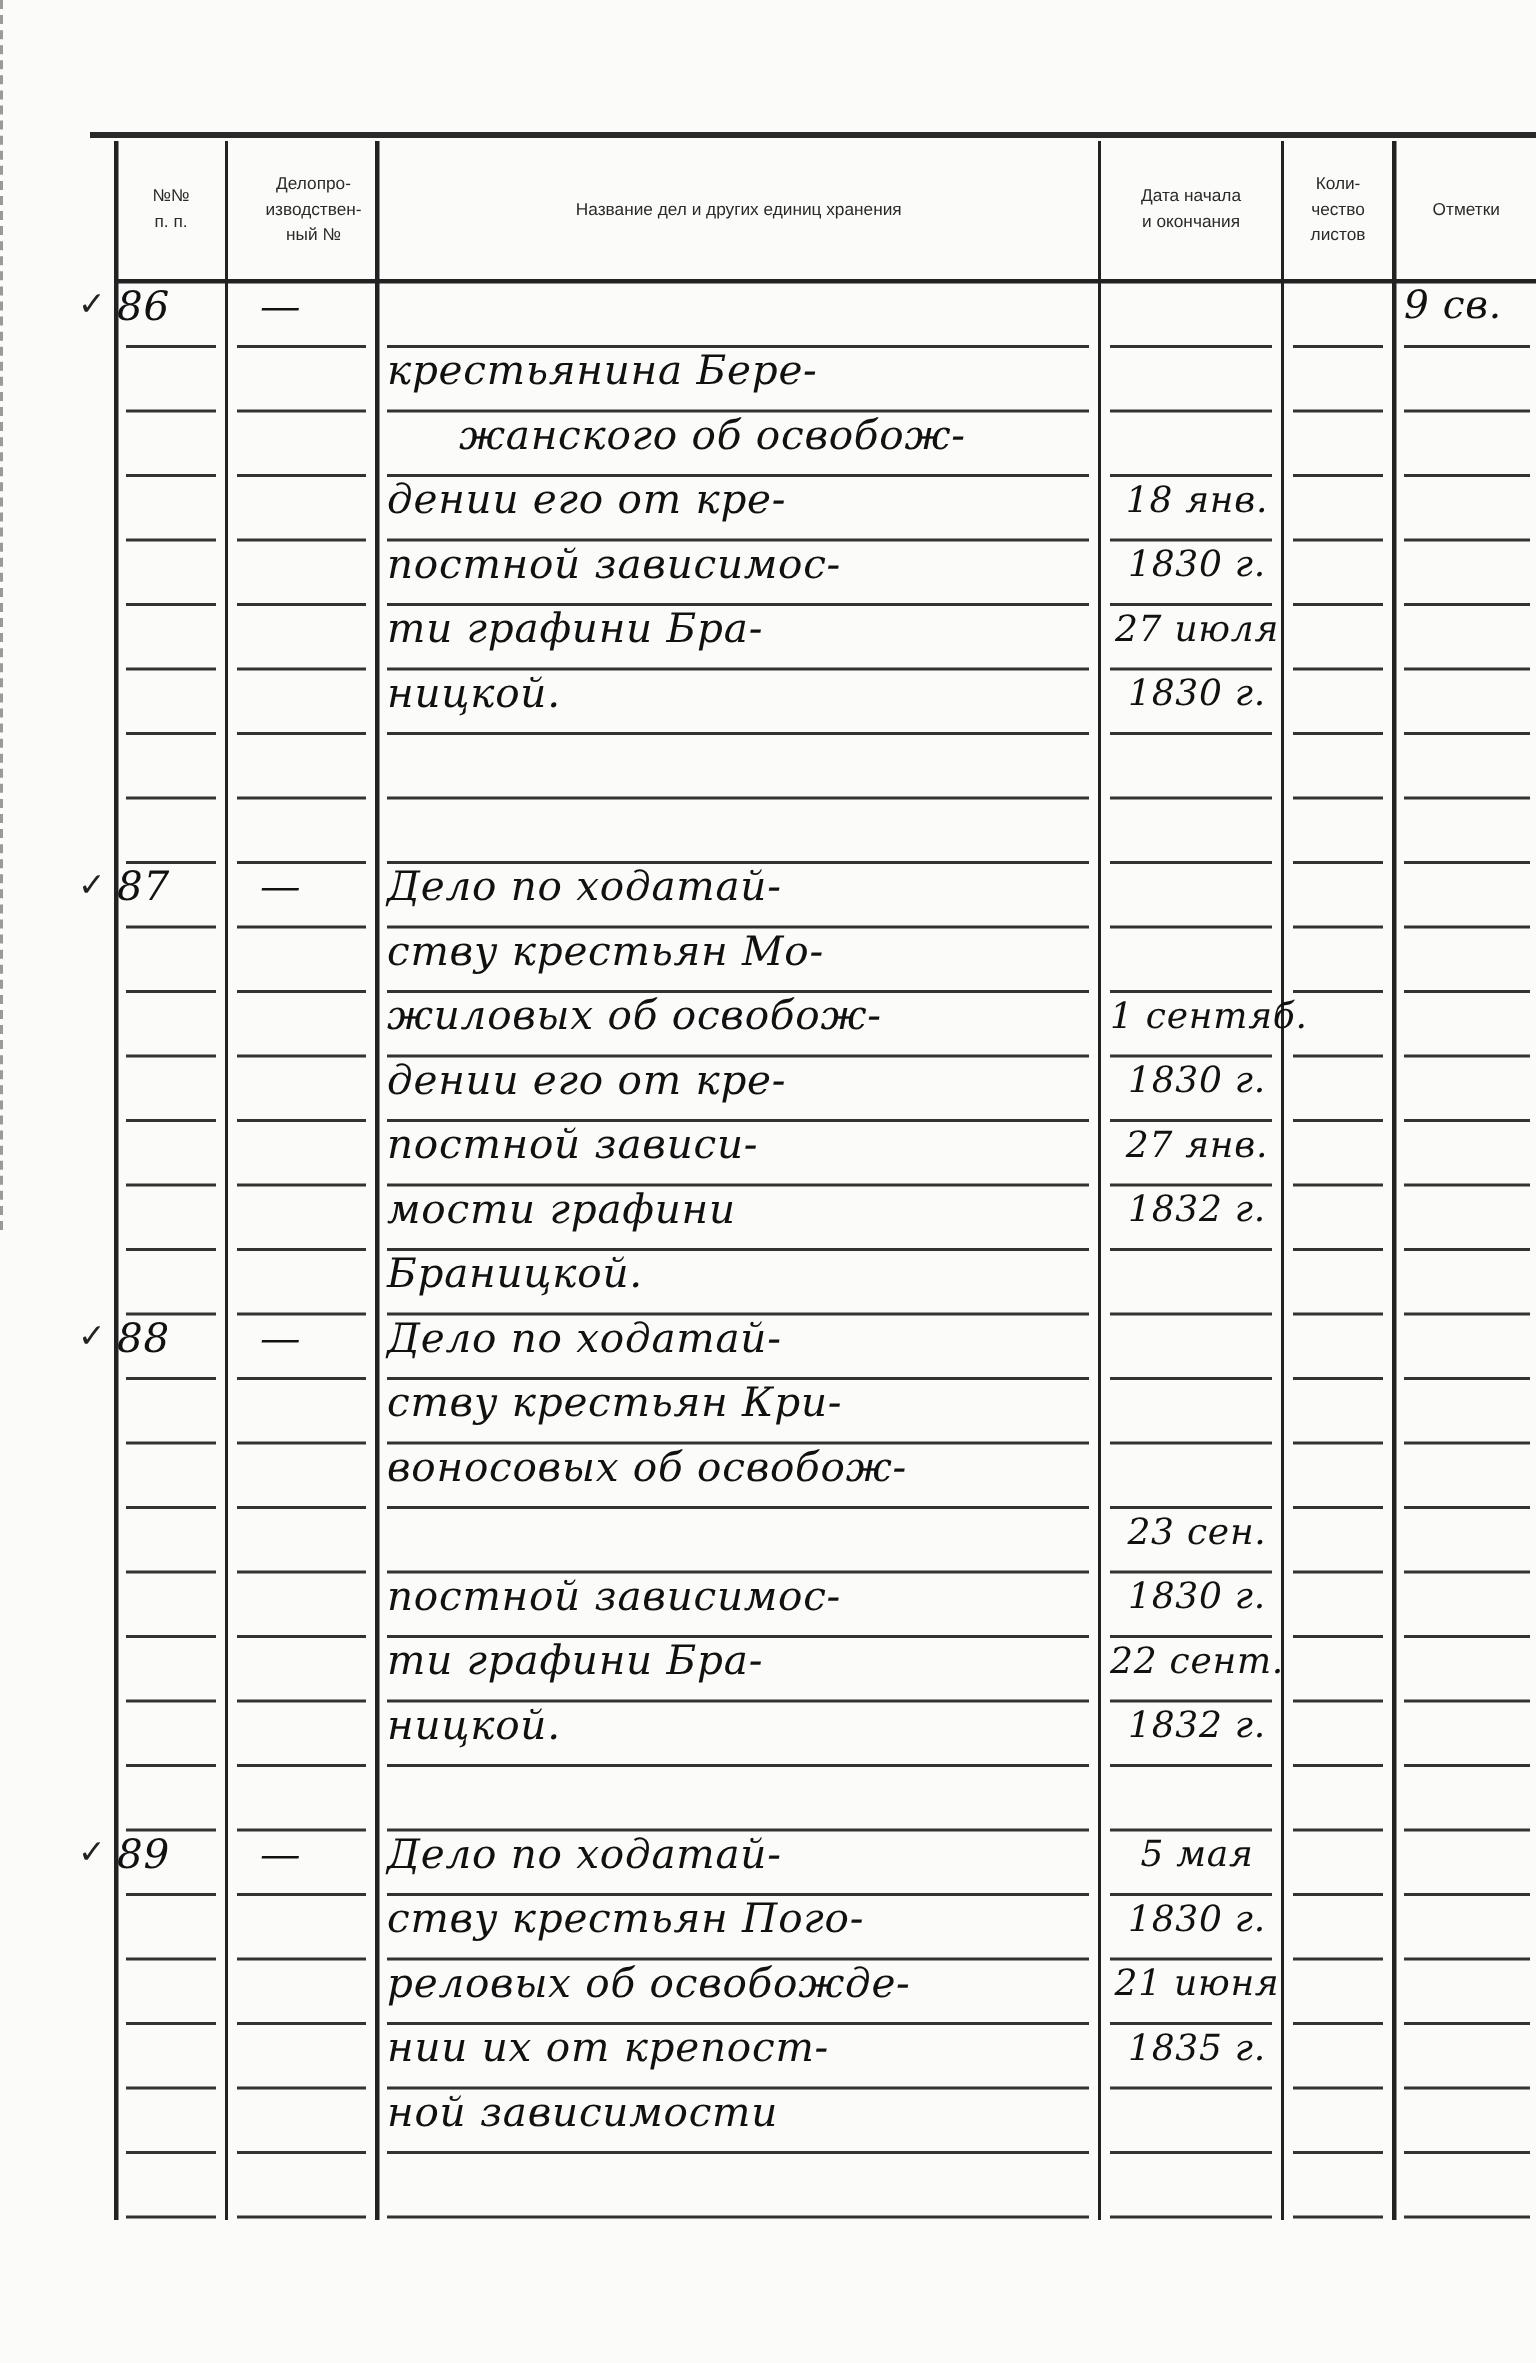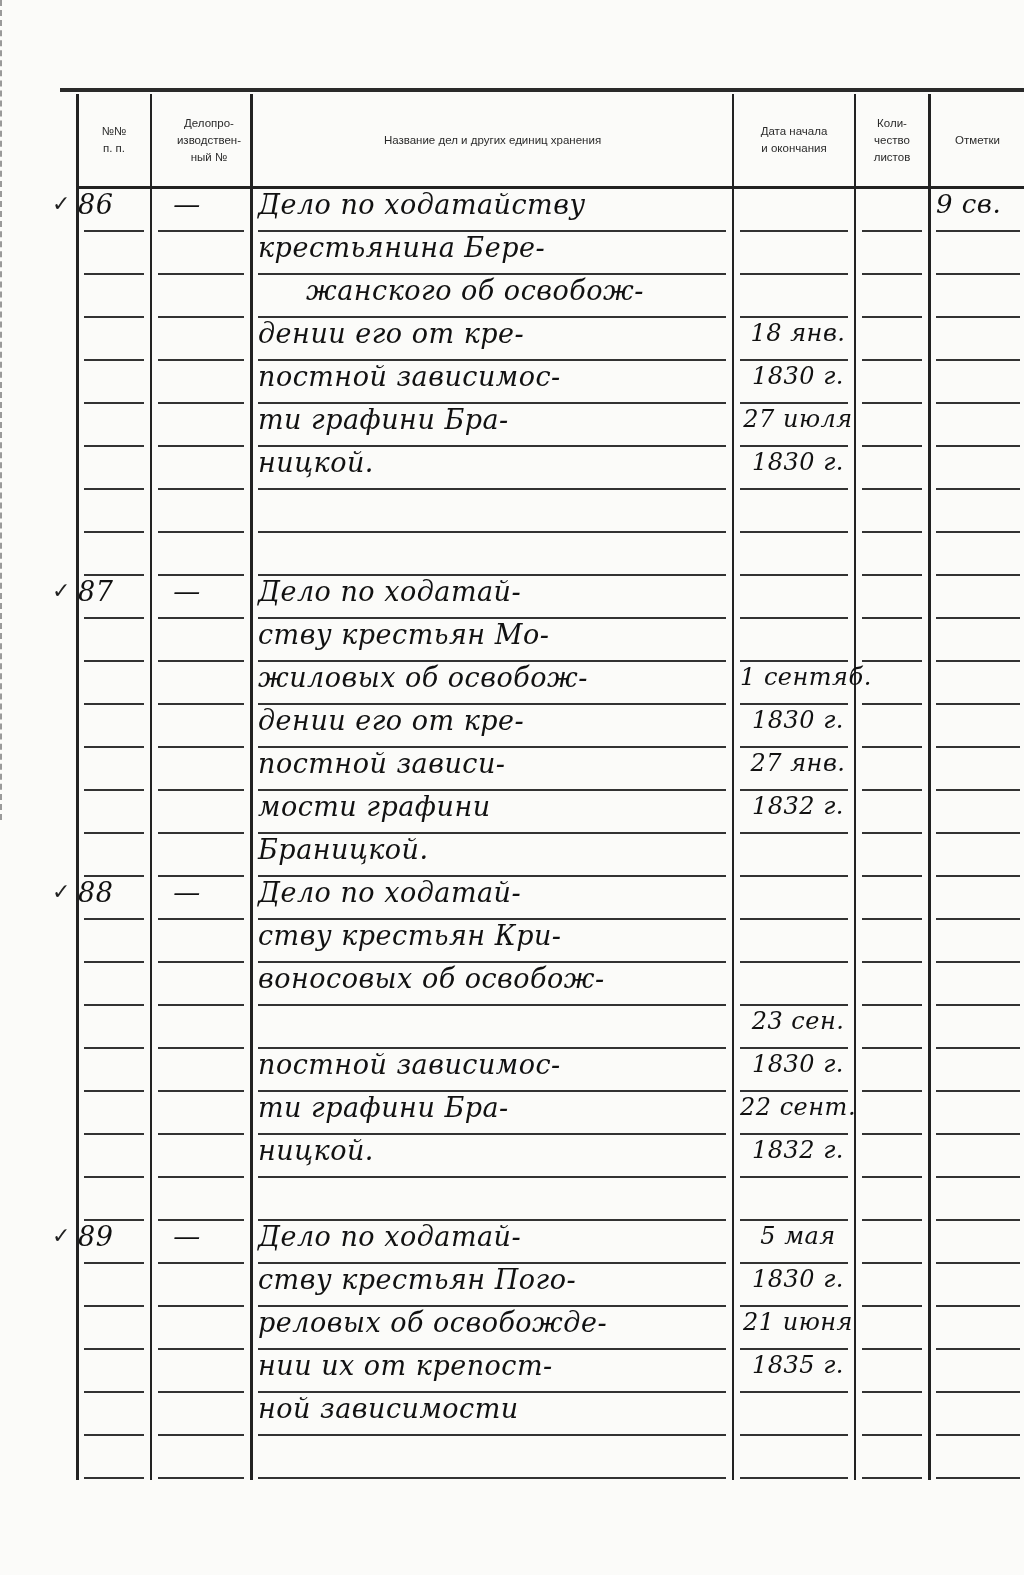--- a/index.html
+++ b/index.html
@@ -244,21 +244,20 @@
       <div class="rowline" style="left: 860px; width: 84px; top: 1245px;"></div>
       <div class="rowline" style="left: 8px; width: 60px; top: 1288px;"></div>
       <div class="rowline" style="left: 82px; width: 86px; top: 1288px;"></div>
       <div class="rowline" style="left: 182px; width: 468px; top: 1288px;"></div>
       <div class="rowline" style="left: 664px; width: 108px; top: 1288px;"></div>
       <div class="rowline" style="left: 786px; width: 60px; top: 1288px;"></div>
       <div class="rowline" style="left: 860px; width: 84px; top: 1288px;"></div>
       <div class="check" style="top: 2px;">✓</div>
       <div class="entry-text num" style="top: -6px;">86</div>
       <div class="entry-text dash" style="top: -6px;">—</div>
-      <div class="entry-text title" style="top: -6px;">Дело по ходатайству</div>
       <div class="entry-text title" style="top: 37px;">крестьянина Бере-</div>
       <div class="entry-text title" style="top: 80px; margin-left: 48px;">жанского об освобож-</div>
       <div class="entry-text title" style="top: 123px;">дении его от кре-</div>
       <div class="entry-text title" style="top: 166px;">постной зависимос-</div>
       <div class="entry-text title" style="top: 209px;">ти графини Бра-</div>
       <div class="entry-text title" style="top: 252px;">ницкой.</div>
       <div class="entry-text date" style="top: 123px;">18 янв.</div>
       <div class="entry-text date" style="top: 166px;">1830 г.</div>
       <div class="entry-text date" style="top: 209px;">27 июля</div>
       <div class="entry-text date" style="top: 252px;">1830 г.</div>

